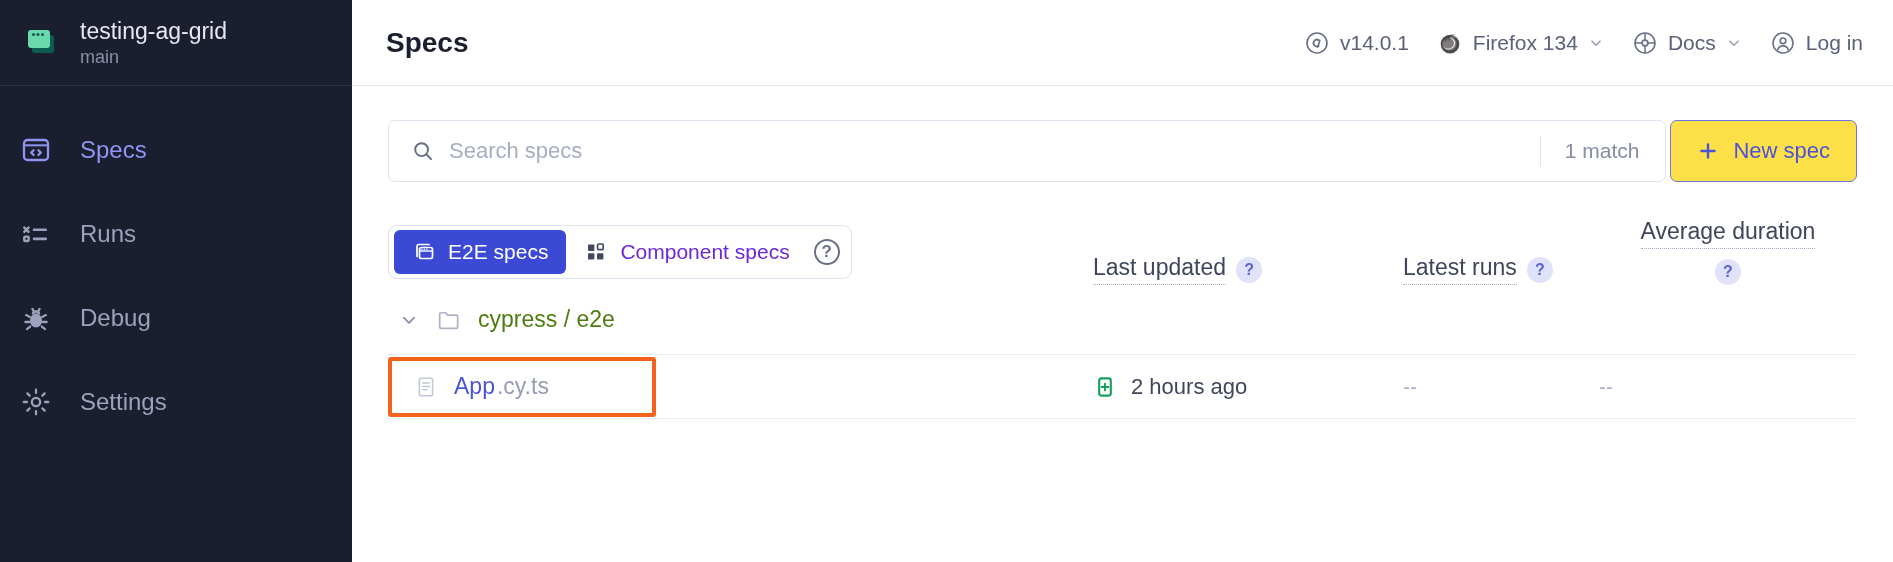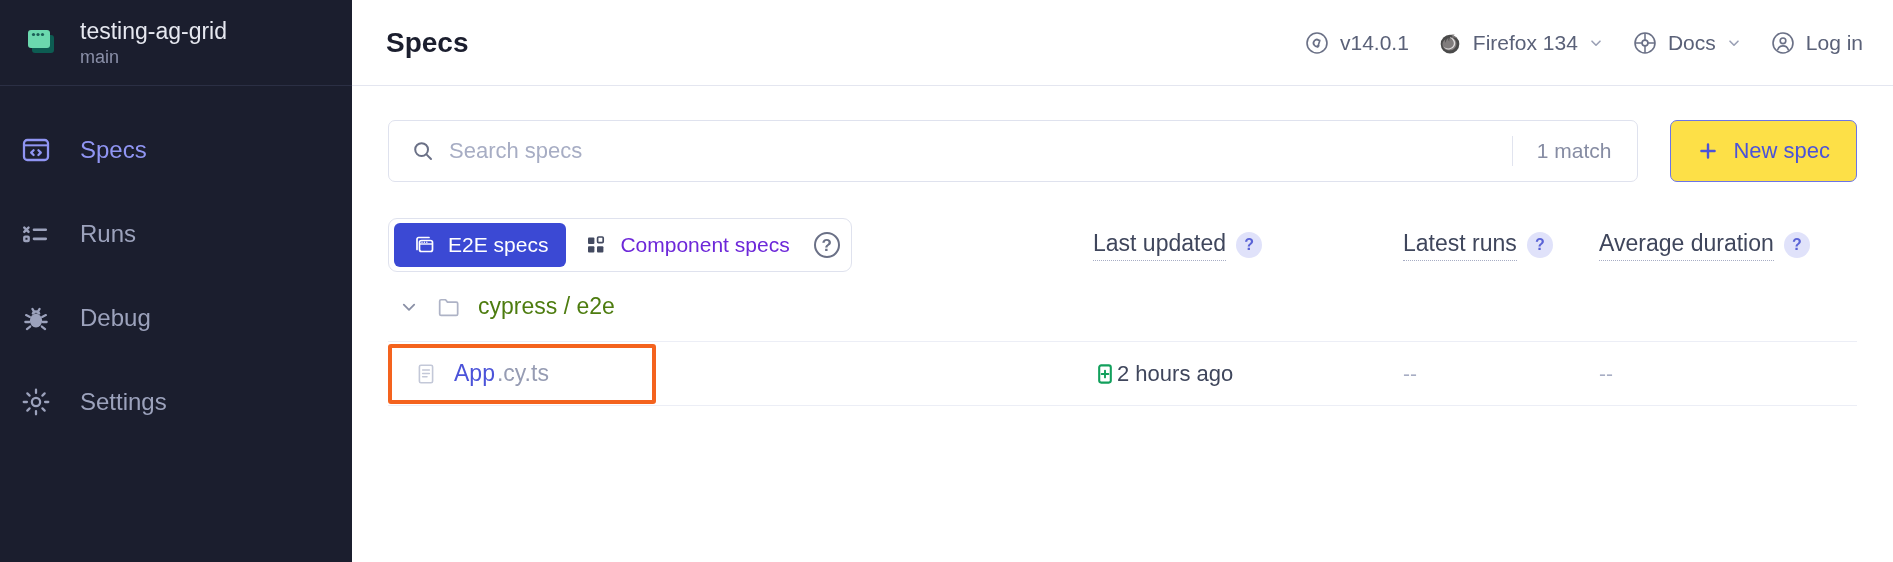--- a/index.html
+++ b/index.html
@@ -53,21 +53,21 @@
   .topbar-link {
     display: flex; align-items: center; gap: 10px;
     font-size: 21px; color: #5A6178; cursor: pointer; white-space: nowrap;
   }
   .topbar-icon { width: 26px; height: 26px; flex: 0 0 26px; display: flex; align-items: center; justify-content: center; }
   .caret { width: 16px; height: 16px; flex: 0 0 16px; display: flex; align-items: center; justify-content: center; }
 
   .content { flex: 1 1 auto; padding: 34px 36px 0 36px; min-width: 0; }
 
   
-  .search-row { display: flex; align-items: center; gap: 32px; }
+  .search-row { display: flex; align-items: center; gap: 4px; }
   .search-box {
     flex: 1 1 auto; height: 62px;
     border: 1px solid #DFE2EE; border-radius: 7px;
     display: flex; align-items: center; padding: 0 0 0 22px;
     background: #fff; min-width: 0;
   }
   .search-icon { width: 24px; height: 24px; flex: 0 0 24px; margin-right: 14px; display: flex; align-items: center; justify-content: center; }
   .search-input {
     flex: 1 1 auto; border: none; outline: none; background: transparent;
     font-family: "Liberation Sans", sans-serif; font-size: 22px; color: #2E3247; min-width: 0;
@@ -112,21 +112,21 @@
   .tab-help { margin-left: 6px; margin-right: 6px; }
 
   .col-headers { display: flex; align-items: flex-end; margin-left: auto; }
   .col-head { display: flex; align-items: center; gap: 10px; }
   .col-head-label {
     font-size: 23px; color: #3F465C;
     border-bottom: 1px dotted #A7ADC4; padding-bottom: 3px; cursor: pointer;
   }
   .col-last-updated { width: 310px; }
   .col-latest-runs { width: 196px; }
-  .col-avg-duration { width: 258px; }
+  .col-avg-duration { width: 258px; flex-direction: column; }
 
   
   .folder-row {
     display: flex; align-items: center; gap: 16px;
     height: 70px; padding-left: 10px; cursor: pointer;
     border-bottom: 1px solid #ECEEF6;
   }
   .chevron-icon { width: 22px; height: 22px; flex: 0 0 22px; display: flex; align-items: center; justify-content: center; }
   .folder-icon { width: 26px; height: 26px; flex: 0 0 26px; display: flex; align-items: center; justify-content: center; }
   .folder-label { font-size: 23px; color: #4d7c0f; }
@@ -139,21 +139,21 @@
     display: flex; align-items: center; gap: 16px;
     flex: 1 1 auto; min-width: 0;
     border: 4px solid #F4631E; border-radius: 3px;
     height: 60px; padding-left: 22px;
     max-width: 268px;
   }
   .file-icon { width: 24px; height: 24px; flex: 0 0 24px; display: flex; align-items: center; justify-content: center; }
   .spec-basename { font-size: 23px; color: #4B53D9; }
   .spec-ext { font-size: 23px; color: #969CB3; }
   .spec-cols { display: flex; align-items: center; margin-left: auto; }
-  .spec-updated-cell { width: 310px; display: flex; align-items: center; }
+  .spec-updated-cell { width: 310px; display: flex; align-items: center; gap: 14px; }
   .status-icon { width: 24px; height: 24px; flex: 0 0 24px; display: flex; align-items: center; justify-content: center; }
   .spec-updated-text { font-size: 22px; color: #3F465C; white-space: nowrap; }
   .spec-runs-cell { width: 196px; font-size: 21px; color: #A7ADC4; }
   .spec-duration-cell { width: 258px; font-size: 21px; color: #A7ADC4; }
 </style>
 </head>
 <body>
 
 <div class="app">
 

